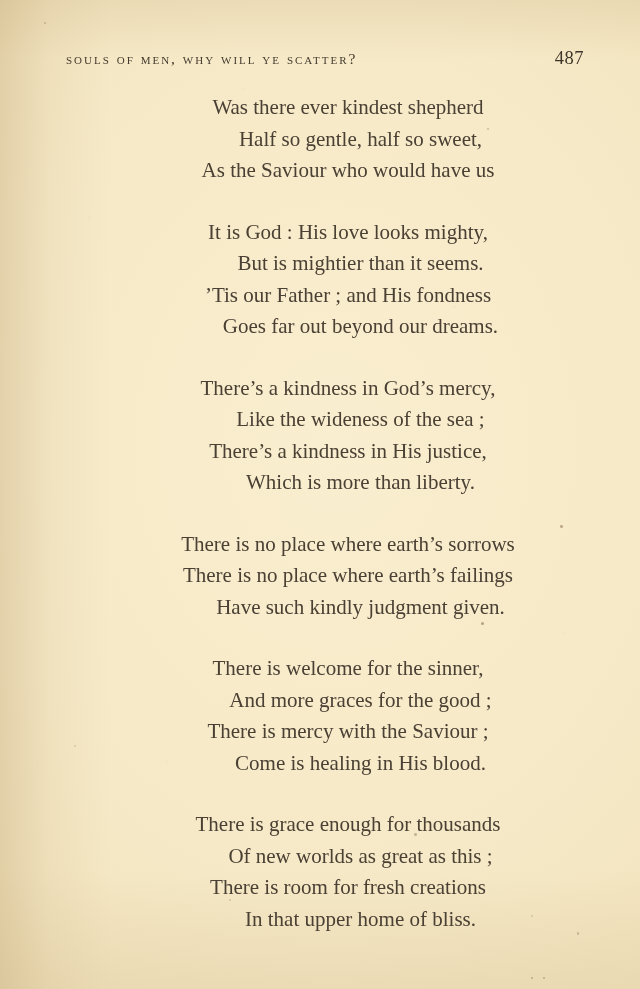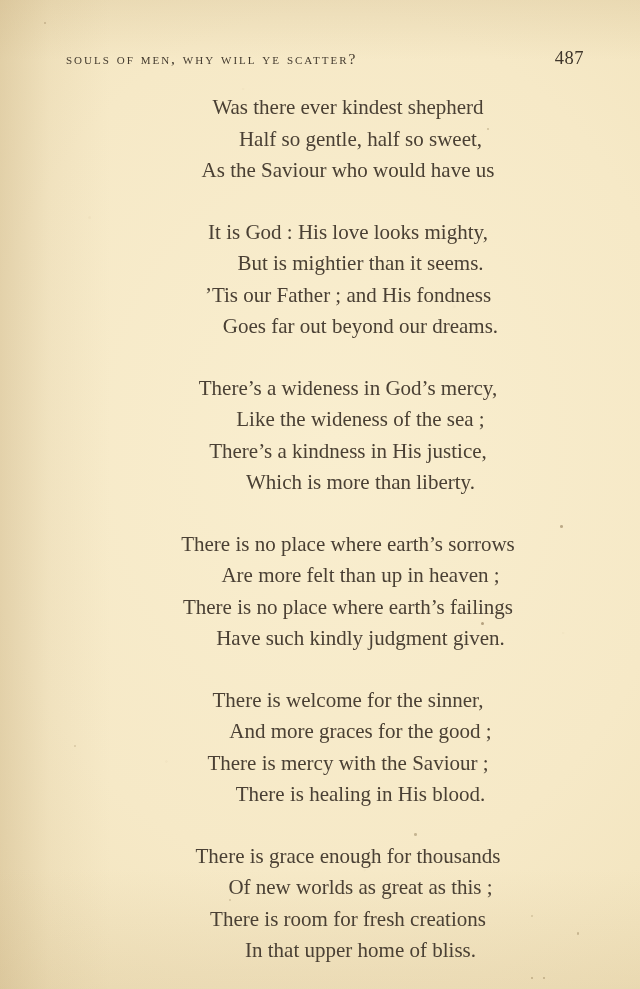--- a/index.html
+++ b/index.html
@@ -156,38 +156,37 @@
     </div>
 
     <div class="stanza">
       <div class="line">It is God : His love looks mighty,</div>
       <div class="line indent">But is mightier than it seems.</div>
       <div class="line">’Tis our Father ; and His fondness</div>
       <div class="line indent">Goes far out beyond our dreams.</div>
     </div>
 
     <div class="stanza">
-      <div class="line">There’s a wideness in God’s mercy,</div>
+      <div class="line">There’s a kindness in God’s mercy,</div>
       <div class="line indent">Like the wideness of the sea ;</div>
       <div class="line">There’s a kindness in His justice,</div>
       <div class="line indent">Which is more than liberty.</div>
     </div>
 
     <div class="stanza">
       <div class="line">There is no place where earth’s sorrows</div>
-      <div class="line indent">Are more felt than up in heaven ;</div>
       <div class="line">There is no place where earth’s failings</div>
       <div class="line indent">Have such kindly judgment given.</div>
     </div>
 
     <div class="stanza">
       <div class="line">There is welcome for the sinner,</div>
       <div class="line indent">And more graces for the good ;</div>
       <div class="line">There is mercy with the Saviour ;</div>
-      <div class="line indent">There is healing in His blood.</div>
+      <div class="line indent">Come is healing in His blood.</div>
     </div>
 
     <div class="stanza">
       <div class="line">There is grace enough for thousands</div>
       <div class="line indent">Of new worlds as great as this ;</div>
       <div class="line">There is room for fresh creations</div>
       <div class="line indent">In that upper home of bliss.</div>
     </div>
 
   </div>

